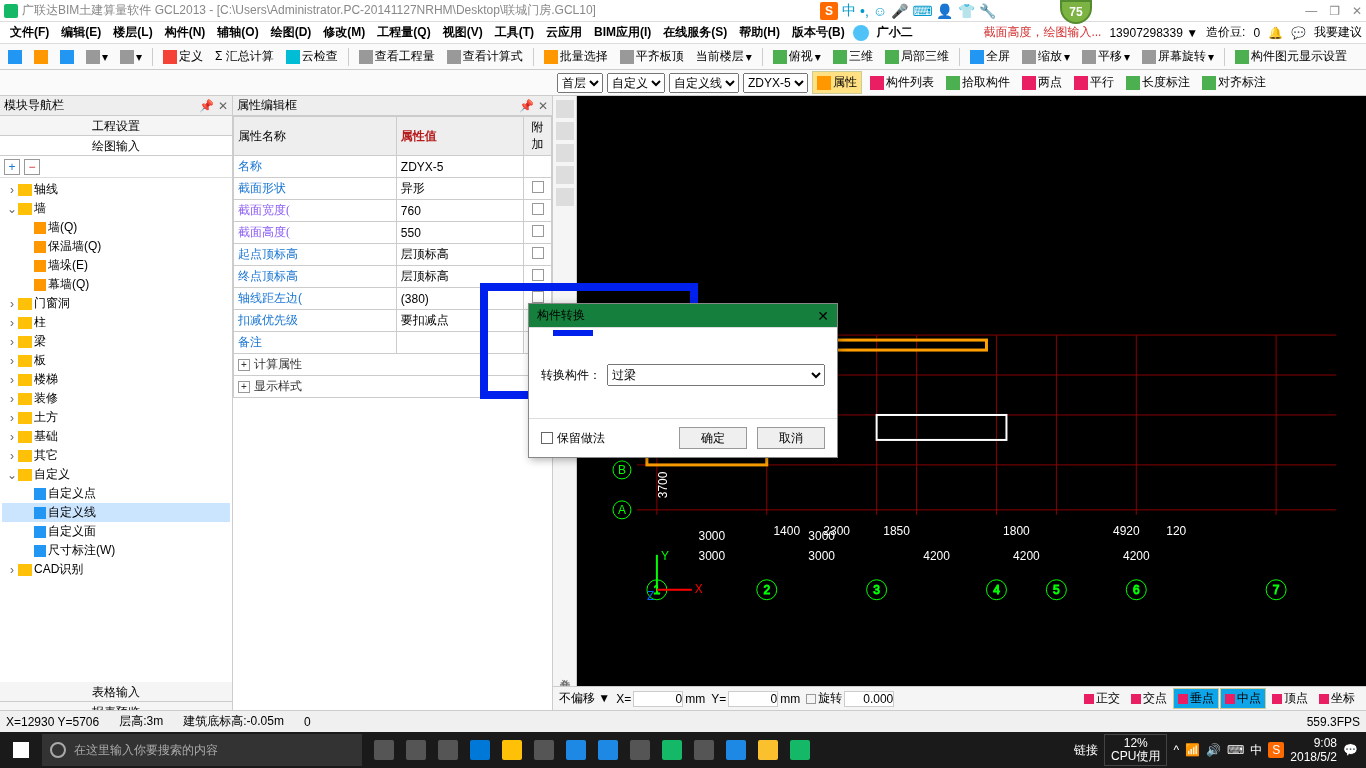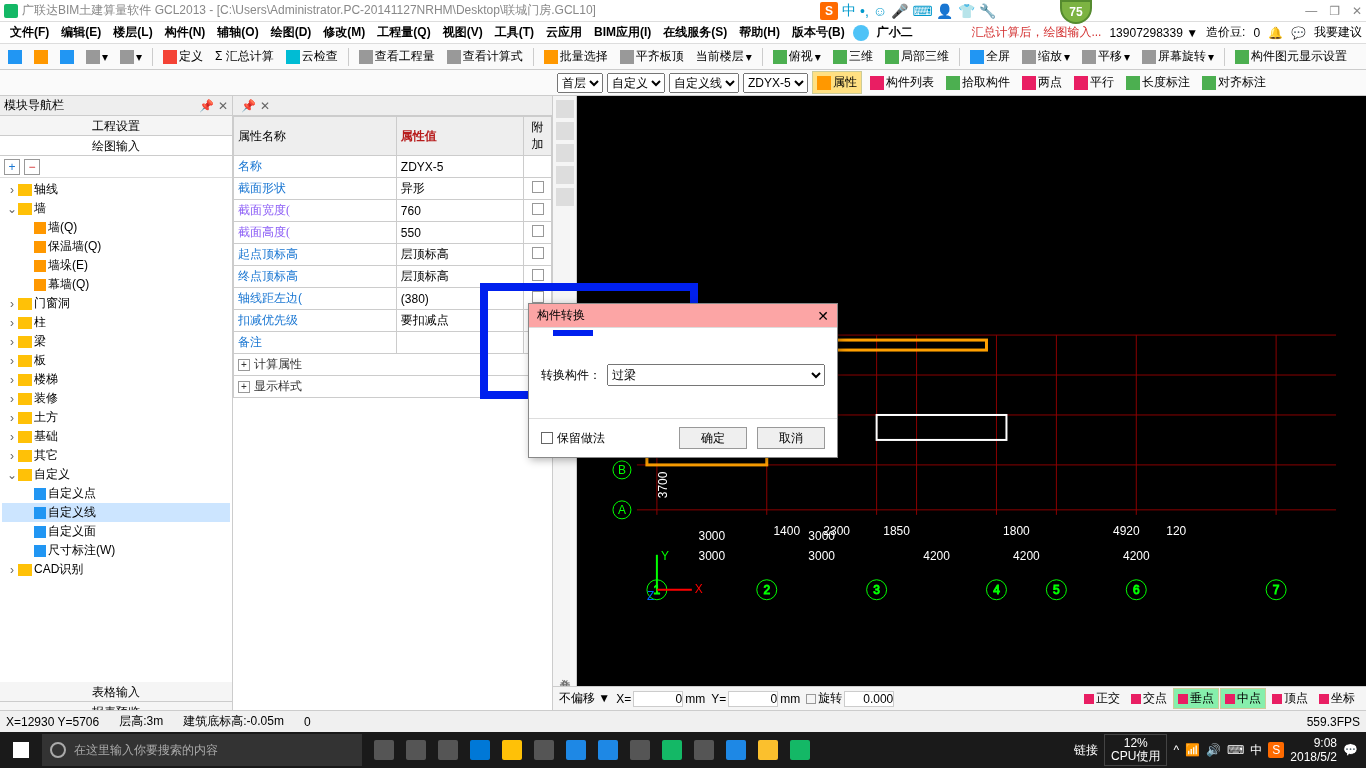--- a/index.html
+++ b/index.html
@@ -92,40 +92,40 @@
 .vtoolbar .vbtn { width: 18px; height: 18px; background: #ddd; cursor: pointer; }
 .vtoolbar .vlabel { writing-mode: vertical-rl; color: #666; font-size: 11px; margin-top: 4px; }
 
 
 .drawing { position: absolute; left: 24px; top: 0; right: 0; bottom: 28px; }
 .drawing svg { width: 100%; height: 100%; }
 
 
 .highlight-box { position: absolute; top: 283px; left: 480px; width: 218px; height: 116px; border: 8px solid #0020ee; z-index: 9; pointer-events: none; }
 .dialog { position: absolute; top: 303px; left: 528px; width: 310px; background: #fff; border: 1px solid #888; box-shadow: 2px 2px 8px rgba(0,0,0,0.3); z-index: 10; }
-.dialog-title { height: 24px; background: #fca5a5; display: flex; align-items: center; padding: 0 8px; border-bottom: 1px solid #ddd; }
+.dialog-title { height: 24px; background: #15803d; display: flex; align-items: center; padding: 0 8px; border-bottom: 1px solid #ddd; }
 .dialog-title .dt-text { flex: 1; }
 .dialog-title .dt-close { cursor: pointer; font-size: 14px; }
 .dialog-body { padding: 12px; }
 .dialog-row { display: flex; align-items: center; margin: 16px 0 20px 0; }
 .dialog-row label { margin-right: 6px; }
 .dialog-row select { flex: 1; height: 22px; }
 .dialog-footer { display: flex; align-items: center; padding: 8px 12px; gap: 10px; border-top: 1px solid #ddd; }
 .dialog-footer .chk-wrap { display: flex; align-items: center; gap: 4px; flex: 1; }
 .dialog-footer .chk-wrap .cb { width: 12px; height: 12px; border: 1px solid #666; }
 .dialog-footer button { width: 68px; height: 22px; background: #efefef; border: 1px solid #999; cursor: pointer; }
 .blue-bar { height: 6px; background: #0020ee; width: 40px; margin-top: 2px; margin-left: 24px; }
 
 
 .coord-bar { position: absolute; bottom: 58px; left: 553px; right: 0; height: 24px; background: #f5f5f5; border-top: 1px solid #ccc; display: flex; align-items: center; padding: 0 6px; gap: 6px; font-size: 11px; }
 .coord-bar .field { display: flex; align-items: center; gap: 2px; }
 .coord-bar input { width: 50px; height: 16px; text-align: right; border: 1px solid #ccc; }
 .coord-bar .snap-btns { margin-left: auto; display: flex; gap: 1px; }
 .coord-bar .sbtn { display: flex; align-items: center; gap: 2px; padding: 1px 4px; cursor: pointer; border: 1px solid transparent; }
-.coord-bar .sbtn.active { background: #86efac; border-color: #cc9; }
+.coord-bar .sbtn.active { background: #0ea5e9; border-color: #cc9; }
 .coord-bar .sico { width: 10px; height: 10px; background: #e91e63; }
 
 .statusbar { position: absolute; bottom: 36px; left: 0; right: 0; height: 22px; background: #f0f0f0; border-top: 1px solid #ccc; display: flex; align-items: center; padding: 0 6px; gap: 20px; }
 .statusbar .sright { margin-left: auto; }
 
 
 .taskbar { position: absolute; bottom: 0; left: 0; right: 0; height: 36px; background: #1a1a1a; display: flex; align-items: center; color: #fff; }
 .taskbar .start { width: 42px; height: 36px; display: flex; align-items: center; justify-content: center; }
 .taskbar .start .win-icon { width: 16px; height: 16px; background: #fff; }
 .taskbar .search { flex: 0 0 320px; height: 32px; background: #333; display: flex; align-items: center; padding: 0 8px; gap: 8px; color: #aaa; }
@@ -179,21 +179,21 @@
   <span class="menu-item">视图(V)</span>
   <span class="menu-item">工具(T)</span>
   <span class="menu-item">云应用</span>
   <span class="menu-item">BIM应用(I)</span>
   <span class="menu-item">在线服务(S)</span>
   <span class="menu-item">帮助(H)</span>
   <span class="menu-item">版本号(B)</span>
   <span class="avatar"></span>
   <span class="menu-item">广小二</span>
   <div class="right-info">
-    <span class="warn-text">汇总计算后，绘图输入...</span>
+    <span class="warn-text">截面高度，绘图输入...</span>
     <span>13907298339 ▼</span>
     <span>造价豆:</span>
     <span>0</span>
     <span>🔔</span>
     <span>💬</span>
     <span>我要建议</span>
   </div>
 </div>
 
 <div class="toolbar">
@@ -438,20 +438,21 @@
           <span class="folder"></span>
           <span>CAD识别</span>
         </div>
       </div>
     <div class="panel-tab">表格输入</div>
     <div class="panel-tab">报表预览</div>
   </div>
 
   <div class="mid-panel">
     <div class="panel-header">
+      <span class="title">属性编辑框</span>
       <span class="pin">📌</span>
       <span class="close">✕</span>
     </div>
     <table class="prop-table">
       <thead>
           <tr>
         <th>属性名称</th>
         <th class="val">属性值</th>
         <th class="chk">附加</th>
       </tr>

